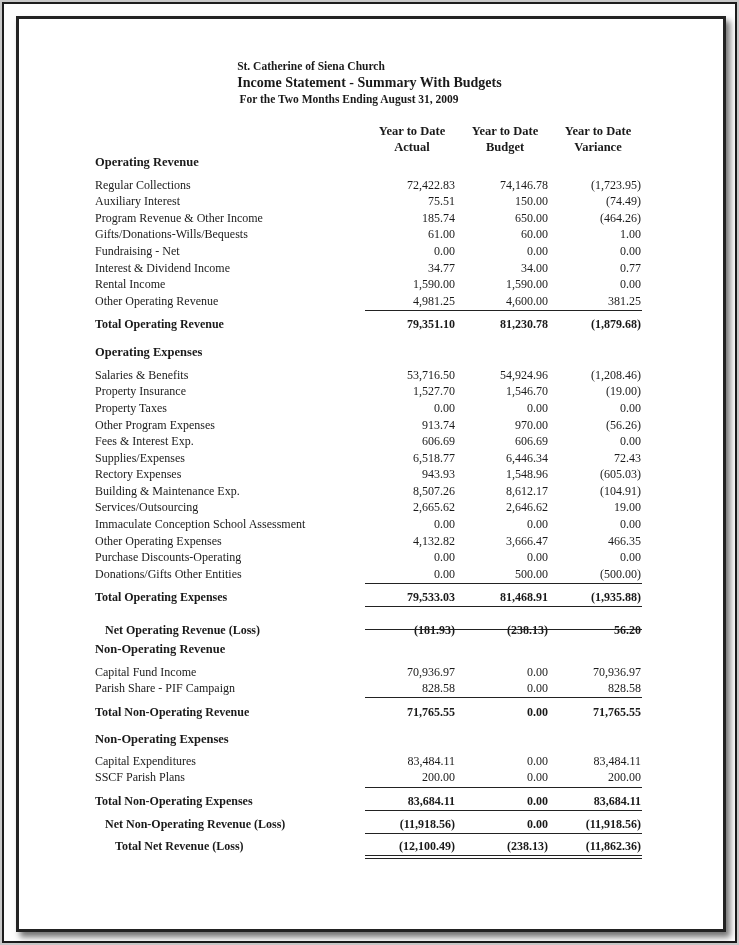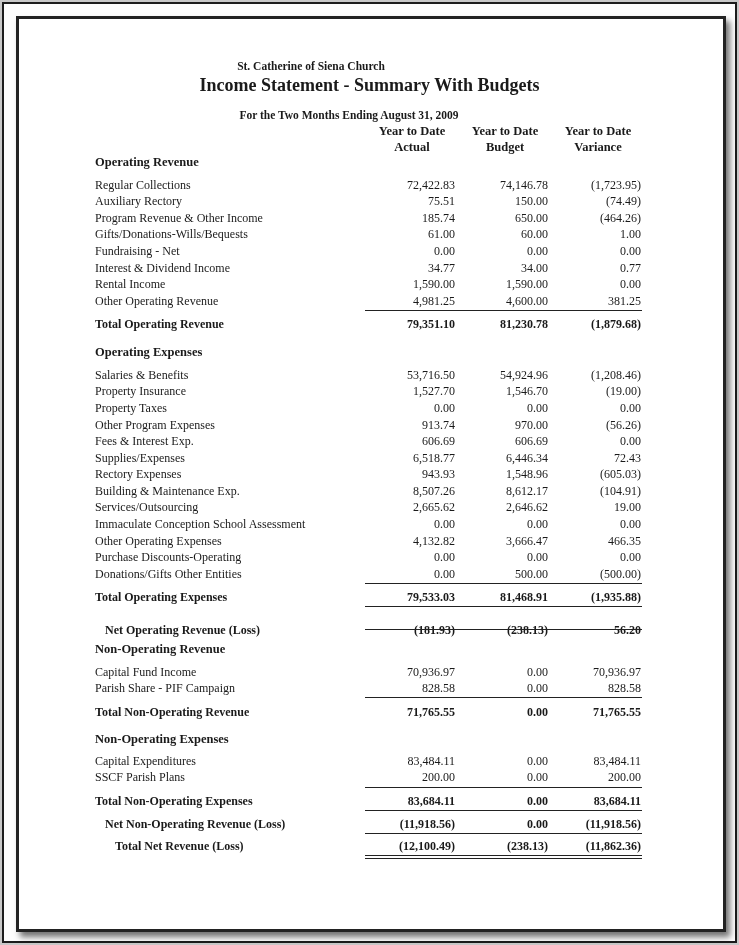--- a/index.html
+++ b/index.html
@@ -2,22 +2,22 @@
 <html><head>
 <meta charset="utf-8">
 <style>
   html, body { margin:0; padding:0; }
   body { width:739px; height:945px; background:#c8c8c8; position:relative; overflow:hidden; font-family:"Liberation Serif", "DejaVu Serif", serif; color:#1a1a1a; }
   .outer { position:absolute; left:2px; top:2px; width:731px; height:937px; border:2px solid #1c1c1c; background:#fdfdfd; }
   .page { position:absolute; left:16px; top:16px; width:704px; height:910px; border:3px solid #222; background:#fff; box-shadow:4px 5px 6px rgba(0,0,0,0.55); }
   .abs { position:absolute; white-space:nowrap; }
   .center { text-align:center; }
   .title1 { left:0; width:622px; top:60px; font-size:11.5px; font-weight:bold; }
-  .title2 { left:0; width:739px; top:75px; font-size:18px; font-weight:bold; }
-  .title3 { left:0; width:698px; top:93px; font-size:11.5px; font-weight:bold;margin-top:16px; }
+  .title2 { left:0; width:739px; top:75px; font-size:14px; font-weight:bold; }
+  .title3 { left:0; width:698px; top:93px; font-size:11.5px; font-weight:bold; }
   .colhead { font-size:12.5px; font-weight:bold; text-align:center; width:100px; line-height:16px; }
   .row { position:absolute; left:0; width:739px; height:16px; font-size:12px; }
   .row .lbl { position:absolute; left:95px; top:0; }
   .row .v { position:absolute; top:0; text-align:right; width:100px; }
   .row .a { left:355px; }
   .row .b { left:448px; }
   .row .c { left:541px; }
   .bold { font-weight:bold; }
   .indent1 .lbl { left:105px; }
   .indent2 .lbl { left:115px; }
@@ -50,21 +50,21 @@
 
 <div class="abs section" style="left:95px; top:155px;">Operating Revenue</div>
 
 <div class="row" style="top:178px;">
     <span class="lbl">Regular Collections</span>
     <span class="v a">72,422.83</span>
     <span class="v b">74,146.78</span>
     <span class="v c">(1,723.95)</span>
   </div>
 <div class="row" style="top:194px;">
-    <span class="lbl">Auxiliary Rectory</span>
+    <span class="lbl">Auxiliary Interest</span>
     <span class="v a">75.51</span>
     <span class="v b">150.00</span>
     <span class="v c">(74.49)</span>
   </div>
 <div class="row" style="top:211px;">
     <span class="lbl">Program Revenue &amp; Other Income</span>
     <span class="v a">185.74</span>
     <span class="v b">650.00</span>
     <span class="v c">(464.26)</span>
   </div>

